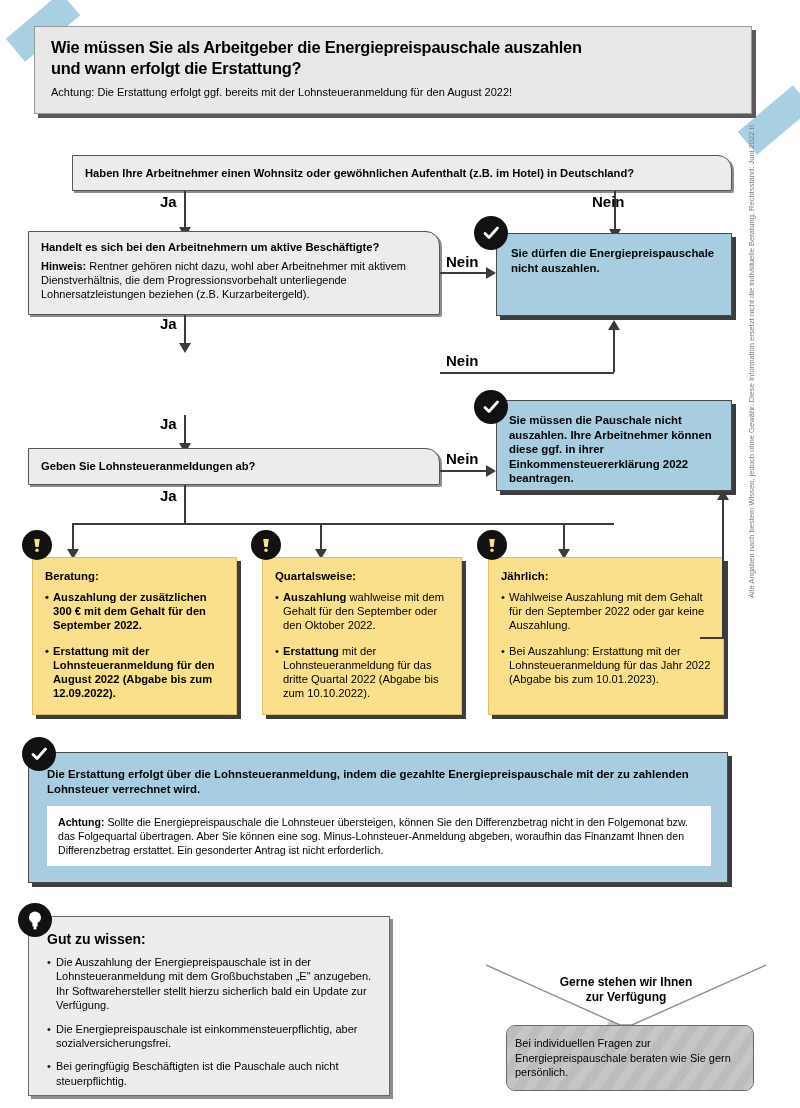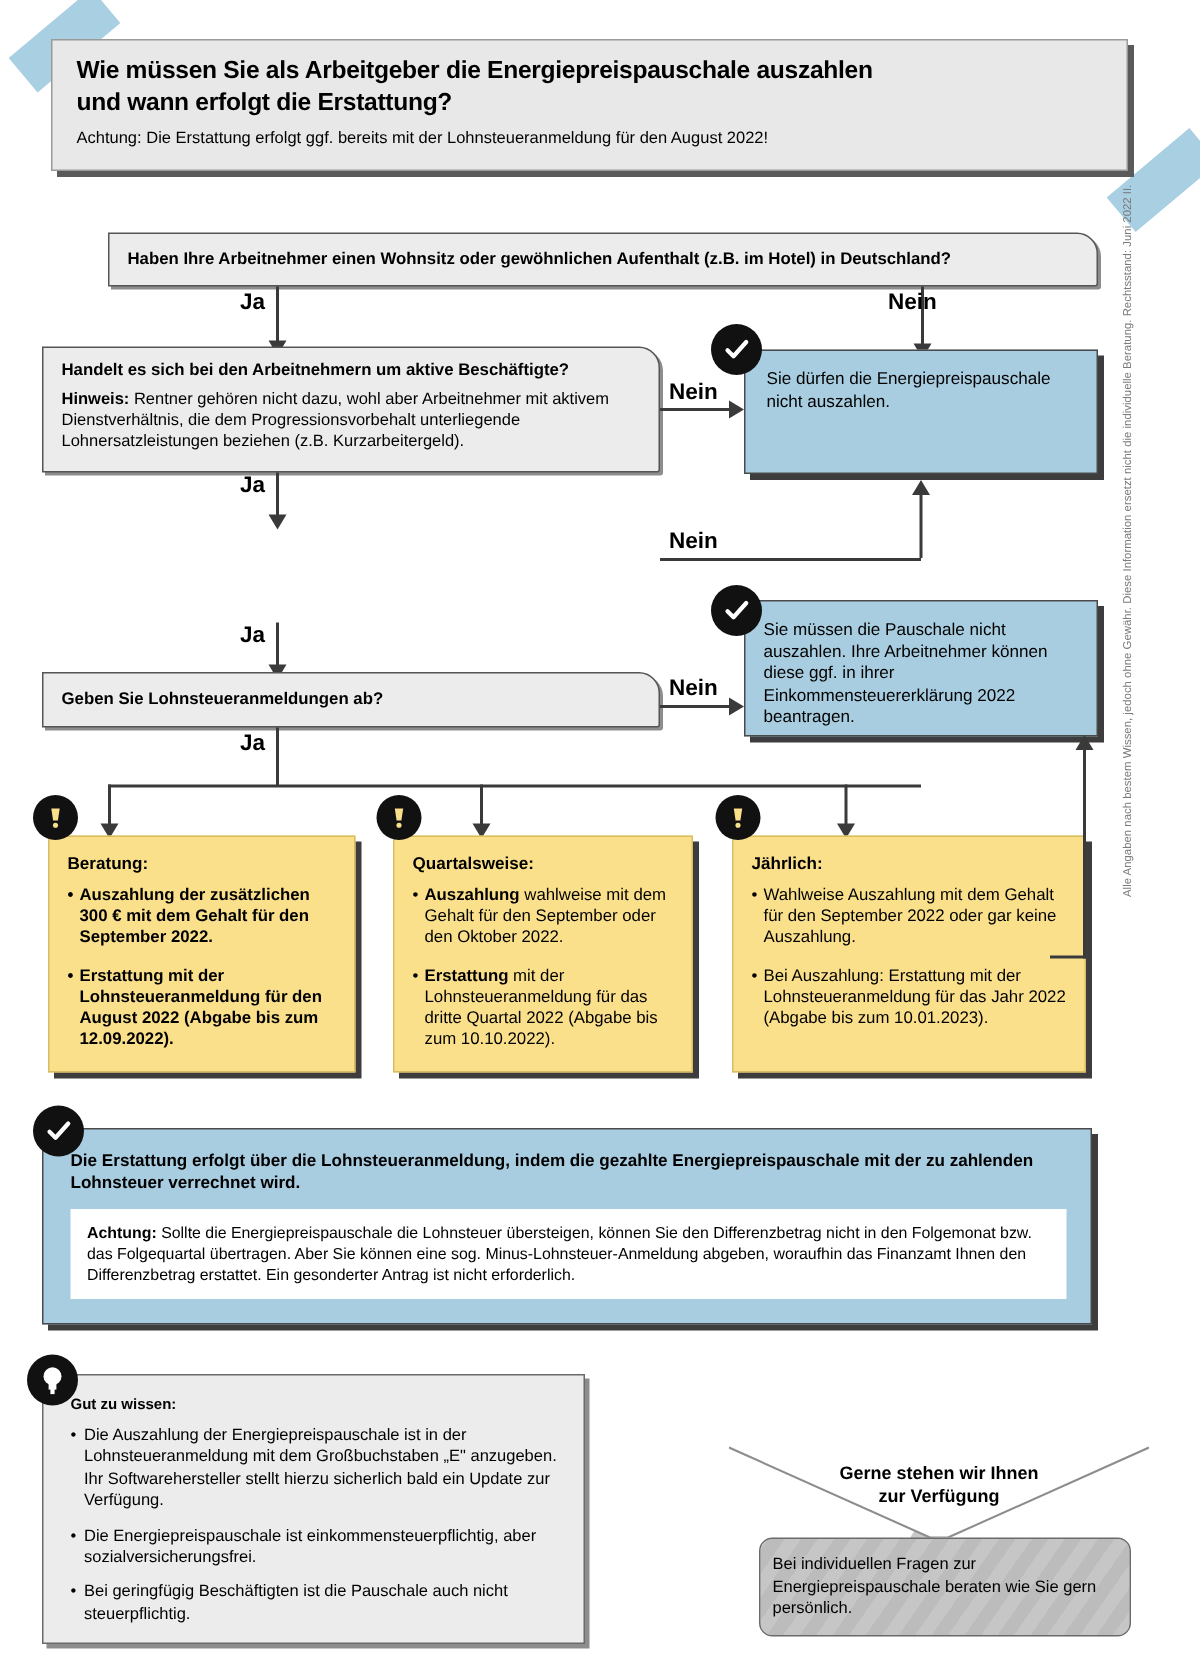--- a/index.html
+++ b/index.html
@@ -41,21 +41,21 @@
   .qbox .q{font-size:11.2px;line-height:14px;font-weight:bold;}
   .qbox .hint{font-size:11px;line-height:14px;margin-top:5px;}
   .qbox .hint b{font-weight:bold;}
 
   
   .bbox{
     position:absolute;background:#a8cde0;border:1px solid #4a4a4a;
     box-sizing:border-box;padding:12px 14px;
     box-shadow:4px 4px 0 #3d3d3d;
   }
-  .bbox .txt{font-size:11.4px;line-height:14.5px;font-weight:normal;}
+  .bbox .txt{font-size:11.4px;line-height:14.5px;font-weight:bold;}
 
   
   .ybox{
     position:absolute;background:#fbe08c;border:1px solid #d8bd63;
     box-sizing:border-box;padding:11px 10px 8px 12px;
     box-shadow:4px 4px 0 #3d3d3d;
   }
   .ybox .head{font-size:11.4px;font-weight:bold;line-height:14px;margin-bottom:7px;}
   .ybox ul{margin:0;padding:0;list-style:none;}
   .ybox li{
@@ -97,21 +97,21 @@
     font-size:10.6px;line-height:14px;
   }
   .summary .inner b{font-weight:bold;}
 
   
   .gzw{
     position:absolute;left:28px;top:916px;width:362px;height:180px;
     background:#ececec;border:1px solid #6a6a6a;box-shadow:3px 3px 0 #8d8d8d;
     box-sizing:border-box;padding:14px 12px 10px 18px;
   }
-  .gzw .head{font-size:10px;font-weight:bold;margin-bottom:8px;}
+  .gzw .head{font-size:14px;font-weight:bold;margin-bottom:8px;}
   .gzw ul{margin:0;padding:0;list-style:none;}
   .gzw li{font-size:11px;line-height:14.4px;margin-bottom:9px;padding-left:9px;position:relative;}
   .gzw li:before{content:"•";position:absolute;left:0;top:0;}
 
   
   .contact-wrap{position:absolute;left:486px;top:963px;width:280px;height:130px;}
   .qmark{
     position:absolute;left:95px;top:-2px;font-size:112px;line-height:112px;
     color:#c9c9c9;font-weight:bold;font-family:"Liberation Sans",sans-serif;z-index:1;
   }

